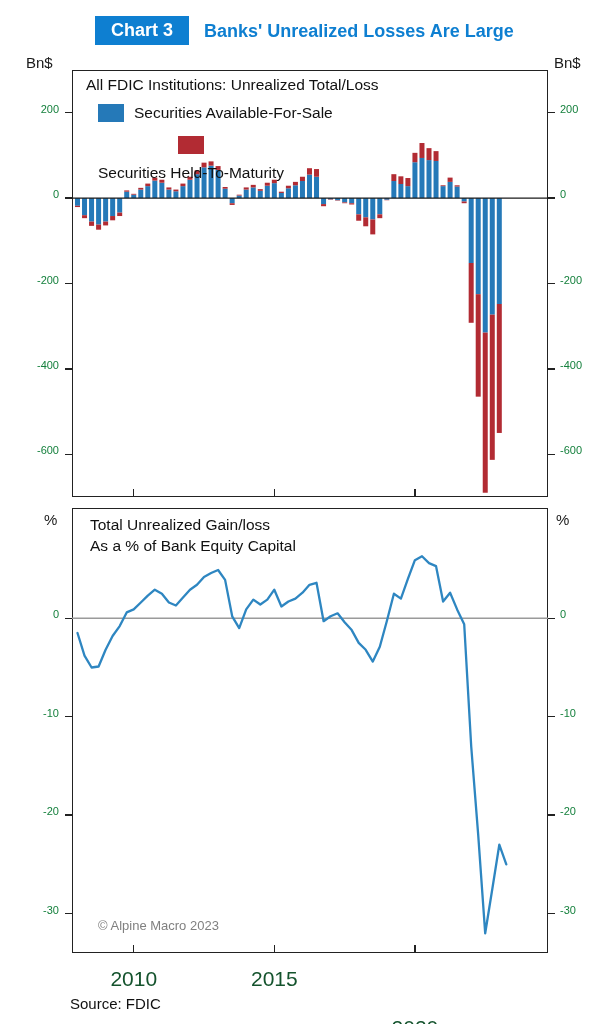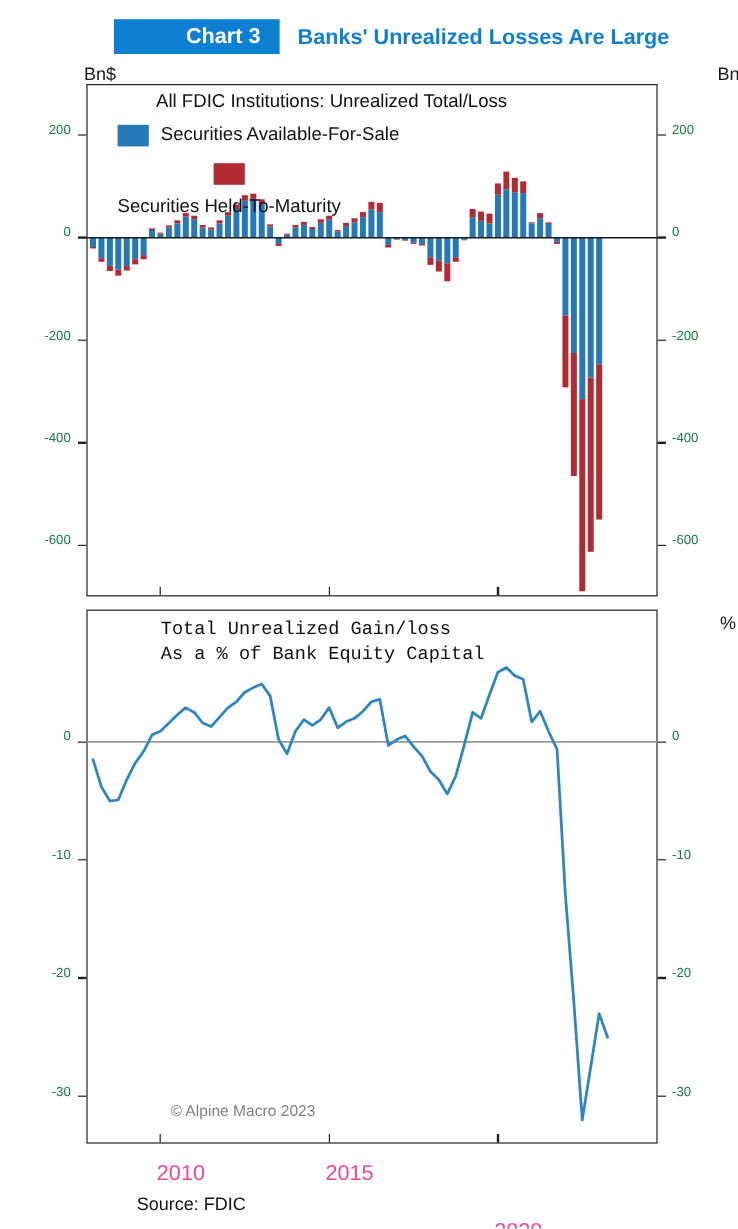--- a/index.html
+++ b/index.html
@@ -1,41 +1,41 @@
 <!DOCTYPE html>
 <html><head>
 <meta charset="utf-8">
 <style>
   html,body{margin:0;padding:0;background:#fff;}
   #canvas{
     position:relative;width:615px;height:1024px;background:#ffffff;
     font-family:"Liberation Sans", sans-serif;color:#1a1a1a;overflow:hidden;
   }
-  .abs{position:absolute;padding-left:44px;}
+  .abs{position:absolute;}
   #badge{
     left:95px;top:16px;width:94px;height:29px;background:#0e7fd1;color:#fff;
     font-weight:bold;font-size:18px;display:flex;align-items:center;justify-content:center;
   }
   #main-title{
     left:204px;top:21px;color:#0e7fd1;font-weight:bold;font-size:18px;white-space:nowrap;
   }
   .plotbox{border:1.6px solid #222;background:#fff;box-sizing:border-box;}
   #top-plot{left:72px;top:70px;width:476px;height:427px;}
   #bottom-plot{left:72px;top:508px;width:476px;height:445px;}
   .unit{font-size:15px;color:#1a1a1a;}
   .ticklabel{position:absolute;font-size:11px;color:#15803d;white-space:nowrap;}
   .tickmark{position:absolute;background:#222;}
   #top-title{left:86px;top:76px;font-size:15.5px;color:#111;}
   .legend-row{position:absolute;display:flex;align-items:center;gap:10px;}
   .swatch{width:26px;height:18px;display:inline-block;}
   .legend-label{font-size:15.5px;color:#111;}
-  #bottom-title{left:90px;top:514px;font-size:15.5px;color:#111;line-height:21px;font-family:Liberation Mono, monospace;}
+  #bottom-title{left:90px;top:514px;font-size:15.5px;color:#111;line-height:21px;}
   #copyright{left:98px;top:918px;font-size:13px;color:#808080;}
   #source{left:70px;top:995px;font-size:15px;color:#111;}
-  .xlabel{position:absolute;font-size:18px;color:#ec4899;transform:translateX(-50%);margin-left:17px;}
+  .xlabel{position:absolute;font-size:21px;color:#14532d;transform:translateX(-50%);}
   svg{position:absolute;overflow:visible;}
 </style>
 </head>
 <body>
 
 <div id="canvas">
 
   <div id="badge" class="abs">Chart 3</div>
   <div id="main-title" class="abs">Banks' Unrealized Losses Are Large</div>
 

